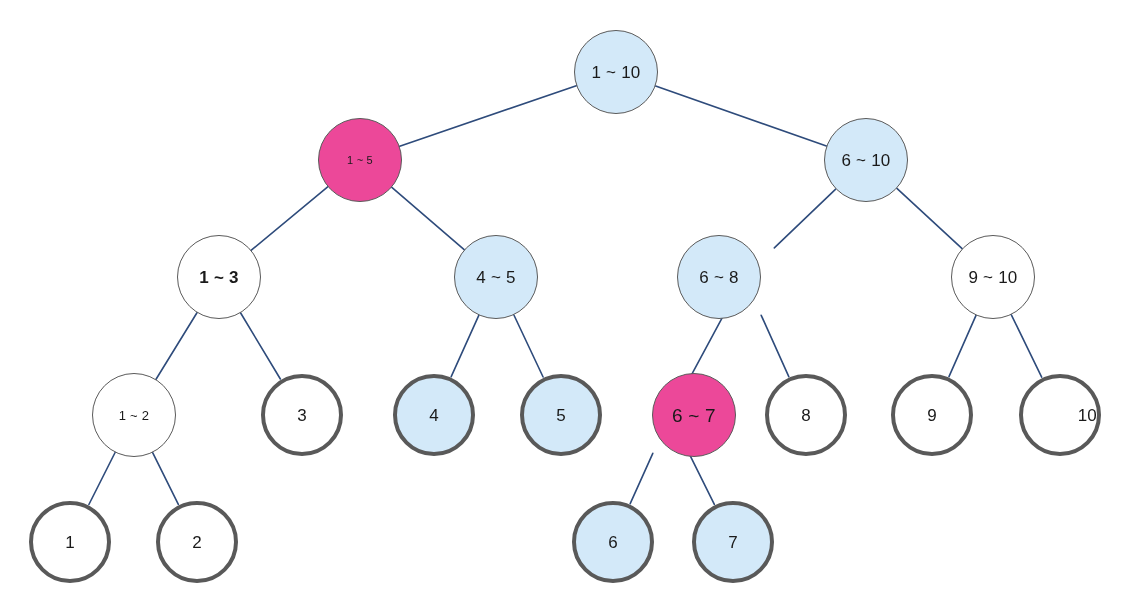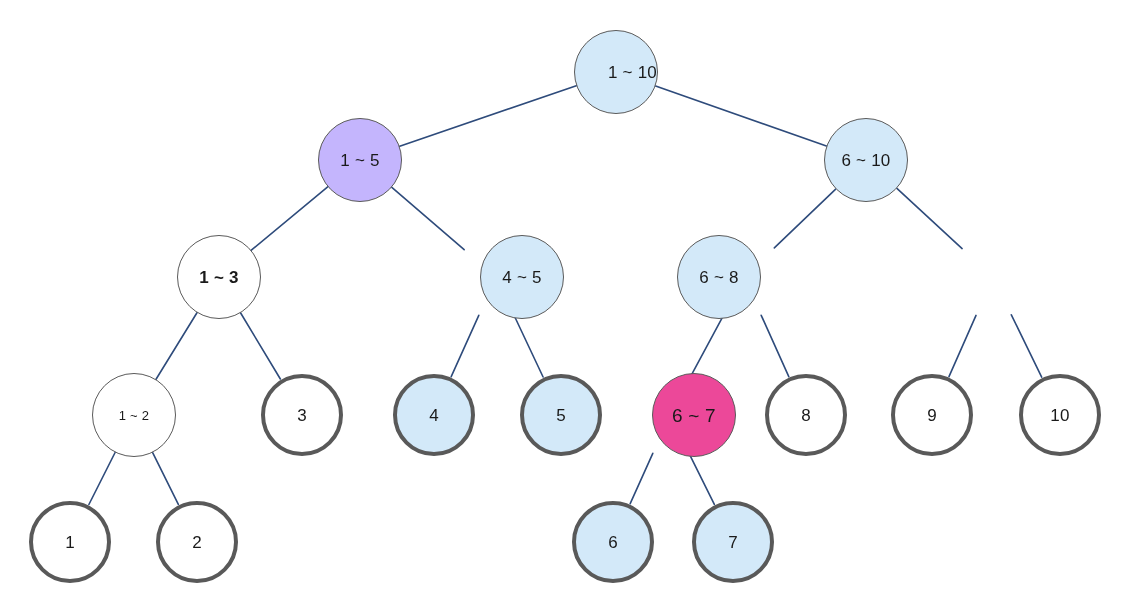--- a/index.html
+++ b/index.html
@@ -72,37 +72,40 @@
       <line x1="724.15" y1="314.01" x2="689.85" y2="377.99" stroke="#2E4B7B" stroke-width="1.6" stroke-linecap="round"></line>
       <line x1="761.21" y1="315.31" x2="788.79" y2="376.69" stroke="#2E4B7B" stroke-width="1.6" stroke-linecap="round"></line>
       <line x1="976.02" y1="315.41" x2="948.98" y2="376.59" stroke="#2E4B7B" stroke-width="1.6" stroke-linecap="round"></line>
       <line x1="1011.34" y1="314.78" x2="1041.66" y2="377.22" stroke="#2E4B7B" stroke-width="1.6" stroke-linecap="round"></line>
       <line x1="115.10" y1="452.51" x2="88.90" y2="504.49" stroke="#2E4B7B" stroke-width="1.6" stroke-linecap="round"></line>
       <line x1="152.66" y1="452.63" x2="178.34" y2="504.37" stroke="#2E4B7B" stroke-width="1.6" stroke-linecap="round"></line>
       <line x1="652.80" y1="453.32" x2="630.20" y2="503.68" stroke="#2E4B7B" stroke-width="1.6" stroke-linecap="round"></line>
       <line x1="688.66" y1="452.63" x2="714.34" y2="504.37" stroke="#2E4B7B" stroke-width="1.6" stroke-linecap="round"></line>
     </svg>
   <div id="node-layer">
-      <div class="node internal" style="left: 574px; top: 30px; width: 84px; height: 84px; background: rgb(211, 233, 249); border-color: rgb(90, 90, 90); font-size: 17px; justify-content: flex-end;">
+      <div class="node internal" style="left: 574px; top: 30px; width: 84px; height: 84px; background: rgb(211, 233, 249); border-color: rgb(90, 90, 90); font-size: 17px;">
         <span class="node-label">1 ~ 10</span>
       </div>
-      <div class="node internal" style="left: 318px; top: 118px; width: 84px; height: 84px; background: #c4b5fd; border-color: rgb(90, 90, 90); font-size: 17px;">
+      <div class="node internal" style="left: 318px; top: 118px; width: 84px; height: 84px; background: #ec4899; border-color: rgb(90, 90, 90); font-size: 11px;">
         <span class="node-label">1 ~ 5</span>
       </div>
       <div class="node internal" style="left: 824px; top: 118px; width: 84px; height: 84px; background: rgb(211, 233, 249); border-color: rgb(90, 90, 90); font-size: 17px;">
         <span class="node-label">6 ~ 10</span>
       </div>
       <div class="node internal" style="left: 177px; top: 235px; width: 84px; height: 84px; background: rgb(255, 255, 255); border-color: rgb(90, 90, 90); font-size: 17px; font-weight: bold;">
         <span class="node-label">1 ~ 3</span>
       </div>
-      <div class="node internal" style="left: 480px; top: 235px; width: 84px; height: 84px; background: rgb(211, 233, 249); border-color: rgb(90, 90, 90); font-size: 17px;">
+      <div class="node internal" style="left: 454px; top: 235px; width: 84px; height: 84px; background: rgb(211, 233, 249); border-color: rgb(90, 90, 90); font-size: 17px;">
         <span class="node-label">4 ~ 5</span>
       </div>
       <div class="node internal" style="left: 677px; top: 235px; width: 84px; height: 84px; background: rgb(211, 233, 249); border-color: rgb(90, 90, 90); font-size: 17px;">
         <span class="node-label">6 ~ 8</span>
+      </div>
+      <div class="node internal" style="left: 951px; top: 235px; width: 84px; height: 84px; background: rgb(255, 255, 255); border-color: rgb(90, 90, 90); font-size: 17px;">
+        <span class="node-label">9 ~ 10</span>
       </div>
       <div class="node internal" style="left: 92px; top: 373px; width: 84px; height: 84px; background: rgb(255, 255, 255); border-color: rgb(90, 90, 90); font-size: 13px;">
         <span class="node-label">1 ~ 2</span>
       </div>
       <div class="node leaf" style="left: 261px; top: 374px; width: 82px; height: 82px; background: rgb(255, 255, 255); border-color: rgb(89, 89, 89); font-size: 17px;">
         <span class="node-label">3</span>
       </div>
       <div class="node leaf" style="left: 393px; top: 374px; width: 82px; height: 82px; background: rgb(211, 233, 249); border-color: rgb(89, 89, 89); font-size: 17px;">
         <span class="node-label">4</span>
       </div>
@@ -111,21 +114,21 @@
       </div>
       <div class="node internal" style="left: 652px; top: 373px; width: 84px; height: 84px; background: #ec4899; border-color: rgb(90, 90, 90); font-size: 19px;">
         <span class="node-label">6 ~ 7</span>
       </div>
       <div class="node leaf" style="left: 765px; top: 374px; width: 82px; height: 82px; background: rgb(255, 255, 255); border-color: rgb(89, 89, 89); font-size: 17px;">
         <span class="node-label">8</span>
       </div>
       <div class="node leaf" style="left: 891px; top: 374px; width: 82px; height: 82px; background: rgb(255, 255, 255); border-color: rgb(89, 89, 89); font-size: 17px;">
         <span class="node-label">9</span>
       </div>
-      <div class="node leaf" style="left: 1019px; top: 374px; width: 82px; height: 82px; background: rgb(255, 255, 255); border-color: rgb(89, 89, 89); font-size: 17px;">
+      <div class="node leaf" style="left: 1019px; top: 374px; width: 82px; height: 82px; background: rgb(255, 255, 255); border-color: rgb(89, 89, 89); font-size: 17px; justify-content: flex-end;">
         <span class="node-label">10</span>
       </div>
       <div class="node leaf" style="left: 29px; top: 501px; width: 82px; height: 82px; background: rgb(255, 255, 255); border-color: rgb(89, 89, 89); font-size: 17px;">
         <span class="node-label">1</span>
       </div>
       <div class="node leaf" style="left: 156px; top: 501px; width: 82px; height: 82px; background: rgb(255, 255, 255); border-color: rgb(89, 89, 89); font-size: 17px;">
         <span class="node-label">2</span>
       </div>
       <div class="node leaf" style="left: 572px; top: 501px; width: 82px; height: 82px; background: rgb(211, 233, 249); border-color: rgb(89, 89, 89); font-size: 17px;">
         <span class="node-label">6</span>

